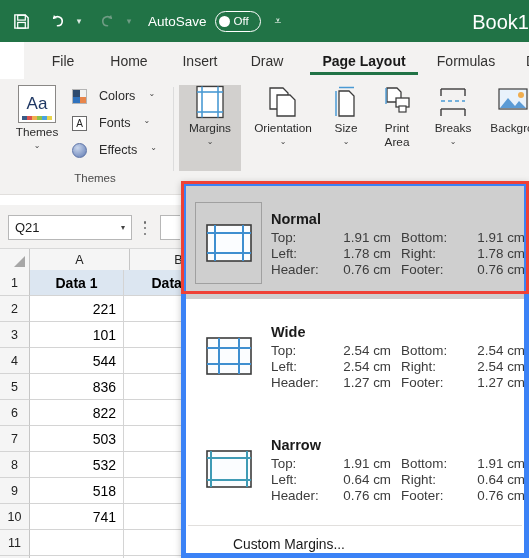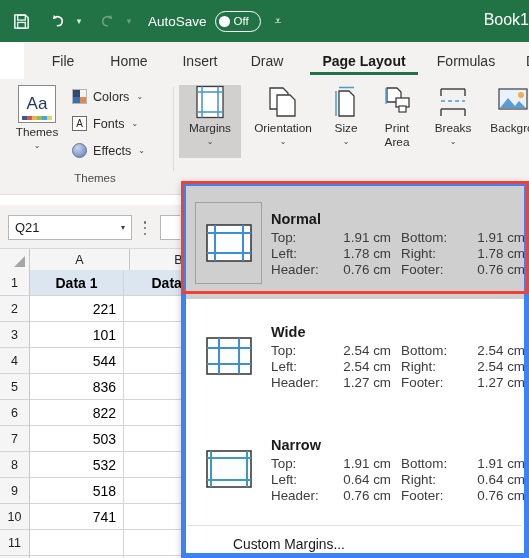--- a/index.html
+++ b/index.html
@@ -37,21 +37,21 @@
     display: flex; align-items: center; padding-left: 3px; gap: 4px;
   }
   .toggle .knob { width: 11px; height: 11px; border-radius: 50%; background: #ffffff; }
   .toggle .tgl-text { color: #ffffff; font-size: 11.5px; }
   .tb-more {
     margin-left: 14px; color: #ffffff; font-size: 12px;
     display: flex; align-items: center; height: 30px;
   }
   .book-title {
     position: absolute; right: 0px; top: 11px;
-    color: #ffffff; font-size: 16px; white-space: nowrap;
+    color: #ffffff; font-size: 20px; white-space: nowrap;
   }
 
   
   .tabstrip {
     position: absolute; left: 0; top: 42px; width: 529px; height: 37px;
     background: #f3f2f1;
     margin-left: 24px;
   }
   .tab {
     position: absolute; top: 0; height: 37px;
@@ -81,21 +81,21 @@
   .bigbtn {
     position: absolute; display: flex; flex-direction: column;
     align-items: center; justify-content: flex-start;
     font-size: 11.8px; color: #2b2b2b; text-align: center; line-height: 1.15;
   }
   .bigbtn .cap { margin-top: 3px; white-space: nowrap; }
   .bigbtn .dn { font-size: 8px; color: #444; line-height: 1; margin-top: 2px; }
   .bigbtn.pressed { background: #d2d0ce; }
 
   .smallbtn {
-    position: absolute; display: flex; align-items: center; gap: 6px;
+    position: absolute; display: flex; align-items: flex-start; gap: 12px;
     font-size: 12.6px; color: #2b2b2b; white-space: nowrap;
   }
   .smallbtn .sc { font-size: 8px; color: #444; margin-left: 1px; }
 
   
   .ico-themes {
     width: 38px; height: 38px; border: 1px solid #8a8886; background: #fff;
     position: relative; display: flex; align-items: center; justify-content: center;
     font-size: 17px; color: #1f3864; font-weight: 500;
   }
@@ -303,21 +303,21 @@
 
     <div class="smallbtn" style="left:72px;top:64px">
       <span class="ico-effects"></span>
       <span>Effects</span>
       <span class="sc">⌄</span>
     </div>
 
     <div class="grp-label" style="left:20px;top:93px;width:150px">Themes</div>
     <div class="grp-sep" style="left:173px"></div>
 
-    <div class="bigbtn pressed" style="left:179px;top:6px;width:62px;height:73px">
+    <div class="bigbtn pressed" style="left:179px;top:6px;width:62px;height:86px">
       <svg width="40" height="34" viewBox="0 0 40 34">
         <rect x="7" y="1.5" width="26" height="31" fill="#fff" stroke="#3c3c3c" stroke-width="1.3"></rect>
         <line x1="12" y1="1.5" x2="12" y2="32.5" stroke="#4a9ad4" stroke-width="1.6"></line>
         <line x1="28" y1="1.5" x2="28" y2="32.5" stroke="#4a9ad4" stroke-width="1.6"></line>
         <line x1="7" y1="7" x2="33" y2="7" stroke="#4a9ad4" stroke-width="1.6"></line>
         <line x1="7" y1="27" x2="33" y2="27" stroke="#4a9ad4" stroke-width="1.6"></line>
       </svg>
       <span class="cap">Margins</span>
       <span class="dn">⌄</span>
     </div>

